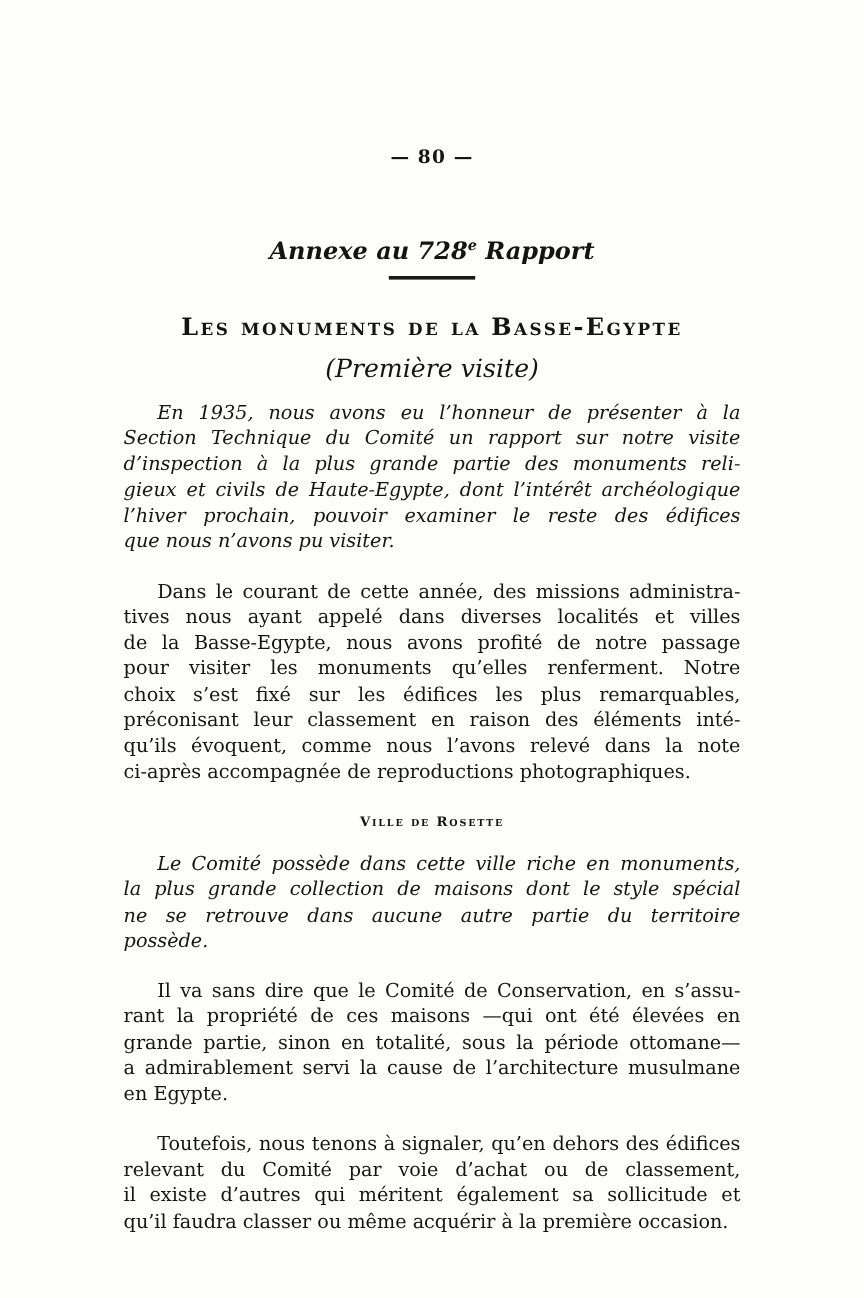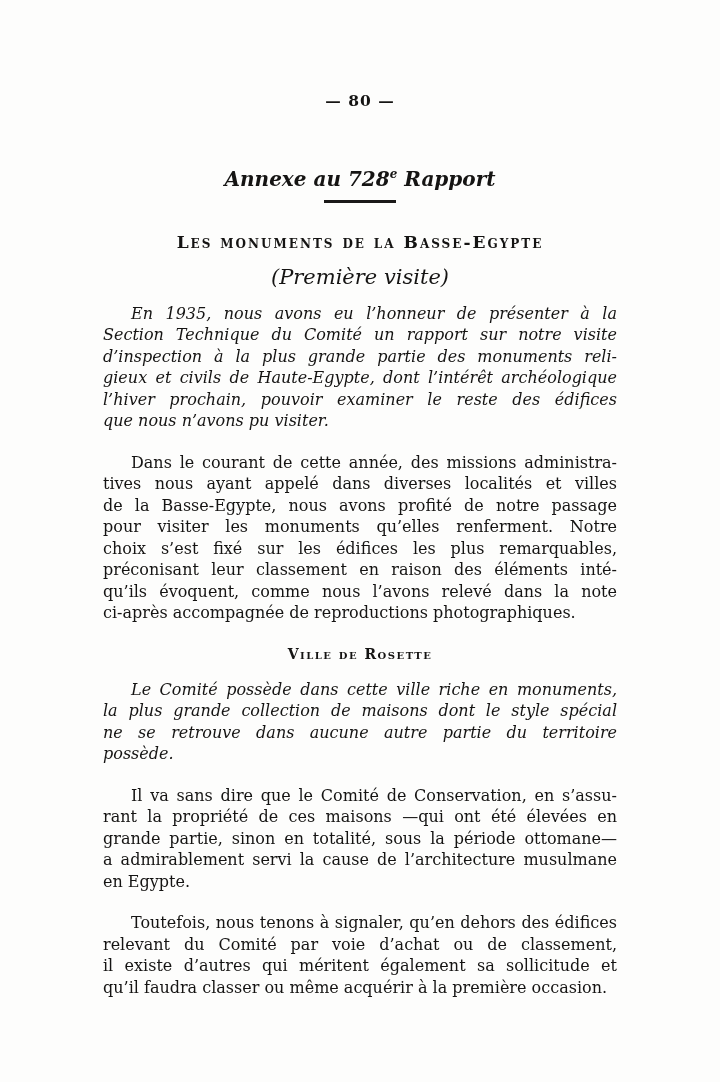--- a/index.html
+++ b/index.html
@@ -11,21 +11,21 @@
     position: relative;
     width: 720px;
     height: 1082px;
     margin: 0 auto;
     background: #fdfdfc;
     color: #151413;
     font-family: "DejaVu Serif", "Liberation Serif", serif;
     overflow: hidden;
   }
   .content {
-    padding-top: 90px;
+    padding-top: 120px;
     margin-left: 103px;
     width: 514px;
   }
   .page-number {
     text-align: center;
     font-size: 15.5px;
     font-weight: bold;
     letter-spacing: 1px;
     line-height: 21px;
   }
@@ -44,21 +44,21 @@
   }
   .rule {
     width: 72px;
     height: 2.5px;
     background: #1a1918;
     margin: 9px auto 0 auto;
   }
   .main-title {
     margin: 29px 0 0 0;
     text-align: center;
-    font-size: 17px;
+    font-size: 20px;
     font-weight: bold;
     font-variant: small-caps;
     letter-spacing: 2px;
     line-height: 21px;
   }
   .subtitle {
     margin-top: 12px;
     text-align: center;
     font-size: 21px;
     font-style: italic;
@@ -77,21 +77,21 @@
     text-align-last: justify;
     white-space: nowrap;
   }
   .paragraph .line:first-child { text-indent: 28px; }
   .paragraph .line.last {
     text-align-last: left;
   }
   .section-heading {
     margin: 20px 0 0 0;
     text-align: center;
-    font-size: 14px;
+    font-size: 11px;
     font-weight: bold;
     font-variant: small-caps;
     letter-spacing: 1.5px;
     line-height: 21px;
   }
 </style>
 </head>
 <body>
 
 <div class="page">

